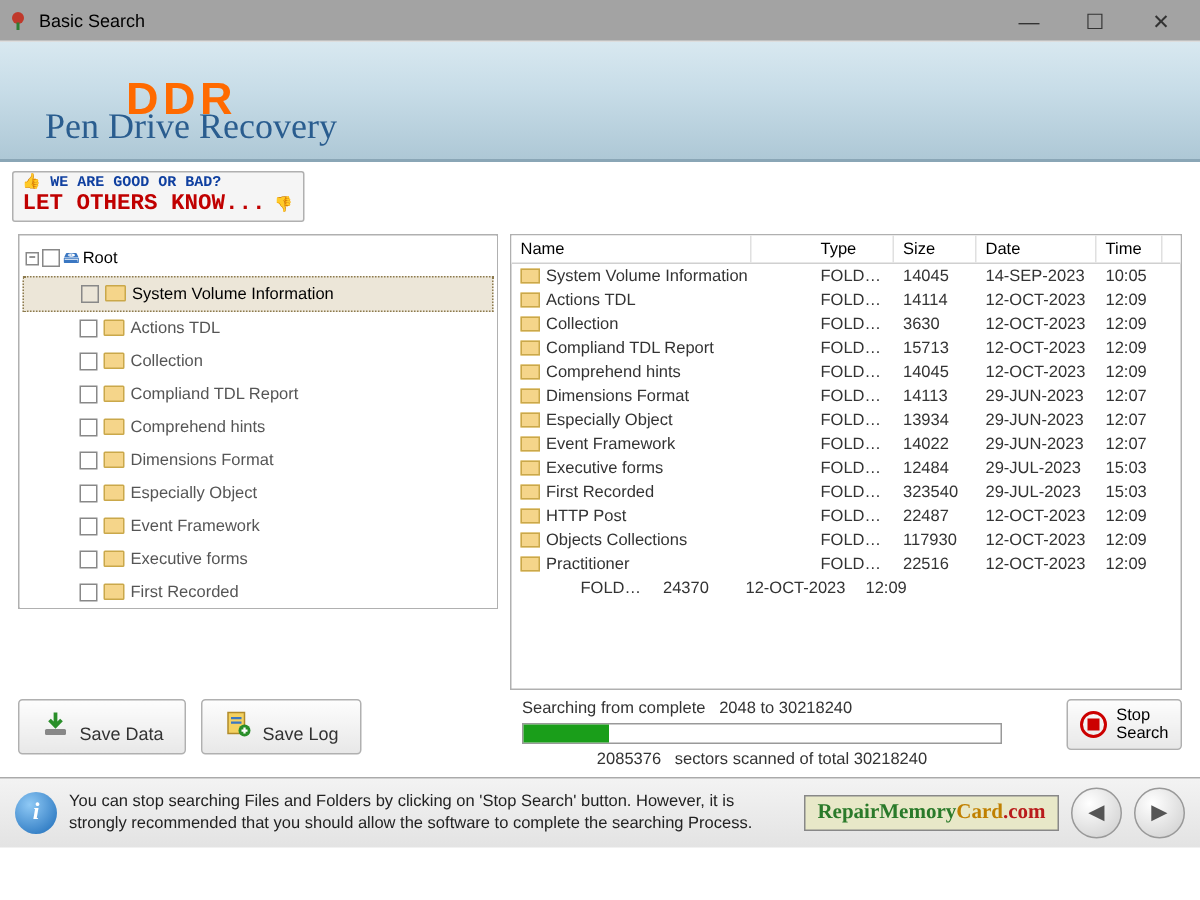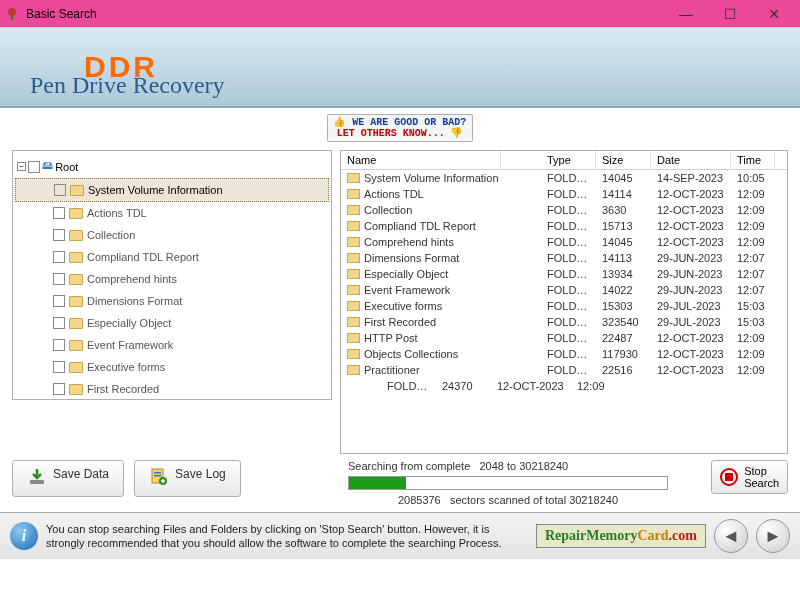--- a/index.html
+++ b/index.html
@@ -1,29 +1,29 @@
 <!DOCTYPE html>
 <html><head>
 <meta charset="utf-8">
 <style>
   * { box-sizing: border-box; margin: 0; padding: 0; }
   body { font-family: "Segoe UI", Tahoma, sans-serif; font-size: 11px; background: #fff; width: 800px; height: 600px; overflow: hidden; }
   
-  .titlebar { height: 28px; background: #ec4899; display: flex; align-items: center; padding: 0 4px; border-bottom: 1px solid #ddd; }
+  .titlebar { height: 28px; background: #a3a3a3; display: flex; align-items: center; padding: 0 4px; border-bottom: 1px solid #ddd; }
   .titlebar .app-icon { width: 16px; height: 16px; margin-right: 6px; display:flex; align-items:center; justify-content:center;}
   .titlebar .title { flex: 1; font-size: 12px; color: #000; }
   .titlebar .winbtn { width: 44px; height: 28px; display: flex; align-items: center; justify-content: center; color: #333; font-size: 14px; }
   
   .header { height: 80px; background: linear-gradient(180deg, #d8e8f0 0%, #c8dde8 40%, #aec8d6 100%); border-bottom: 2px solid #8aa6b6; position: relative; overflow: hidden; }
   .header .ddr { position: absolute; left: 60px; top: 22px; font-family: Impact, "Arial Black", sans-serif; font-size: 30px; letter-spacing: 3px; color: #ff6a00; font-weight: bold; margin-left: 24px; }
   .header .sub { position: absolute; left: 30px; top: 44px; font-family: "Comic Sans MS", cursive; font-size: 24px; color: #2a5d8f; font-weight: normal; }
   
-  .feedback-strip { padding: 6px 8px 0 8px; text-align: center; }
+  .feedback-strip { padding: 6px 8px 0 8px; }
   .feedback-btn { display: inline-block; border: 1px solid #b0b0b0; background: #f5f5f5; padding: 2px 6px; font-family: "Courier New", monospace; font-weight: bold; font-size: 10px; line-height: 1.1; color: #1040a0; border-radius: 2px; }
-  .feedback-btn .line2 { color: #c00000; font-size: 10px; }
+  .feedback-btn .line2 { color: #c00000; font-size: 15px; }
   .feedback-btn .thumb { color:#1a5fb4; }
   
   .main { display: flex; gap: 8px; padding: 8px 12px 2px 12px; }
   .panel { border: 1px solid #b0b0b0; background: #fff; }
   .tree-panel { width: 320px; height: 250px; overflow-y: scroll; padding: 4px 2px; }
   .tree-root { display: flex; align-items: center; gap: 2px; padding: 2px; }
   .tree-root .box { width: 9px; height: 9px; border: 1px solid #888; display: inline-flex; align-items: center; justify-content: center; font-size: 8px; line-height: 1; }
   .tree-root .cb { width: 12px; height: 12px; border: 1px solid #888; display:inline-block; }
   .tree-root .drv { color:#3a77c2; }
   .tree-item { display: flex; align-items: center; gap: 4px; padding: 5px 2px 5px 38px; color: #555; }
@@ -35,21 +35,21 @@
   .list-head { display: flex; background: #fff; border-bottom: 1px solid #d0d0d0; }
   .list-head .col { padding: 3px 6px; font-size: 11px; color: #000; border-right: 1px solid #e0e0e0; }
   .c-name { width: 160px; } .c-type { width: 55px; margin-left: 40px; } .c-size { width: 55px; } .c-date { width: 80px; } .c-time { width: 44px; }
   .list-body { flex: 1; overflow-y: scroll; overflow-x: scroll; }
   .row { display: flex; padding: 1px 0; font-size: 11px; color: #333; }
   .row .c-name { display: flex; align-items: center; gap: 4px; padding-left: 4px; }
   .row .fld { width: 13px; height: 10px; background: #f5d58a; border:1px solid #caa84a; flex-shrink:0;}
   .row .col { padding: 1px 6px; white-space: nowrap; overflow: hidden; text-overflow: ellipsis; }
   
   .controls { display: flex; gap: 8px; padding: 4px 12px 6px 12px; align-items: flex-start; }
-  .btn { display: flex; align-items: flex-start; gap: 6px; border: 1px solid #b0b0b0; background: linear-gradient(#fdfdfd,#e8e8e8); padding: 6px 14px; border-radius: 3px; font-size: 12px; color: #333; }
+  .btn { display: flex; align-items: flex-end; gap: 6px; border: 1px solid #b0b0b0; background: linear-gradient(#fdfdfd,#e8e8e8); padding: 6px 14px; border-radius: 3px; font-size: 12px; color: #333; }
   .save-area { display: flex; gap: 10px; width: 320px; }
   .progress-area { flex: 1; padding-left: 8px; font-size: 11px; color: #333; }
   .progbar { width: 320px; height: 14px; border: 1px solid #999; background: #fff; margin: 4px 0; position: relative; }
   .progbar .fill { height: 100%; background: #1a9e1a; }
   .stop-btn { border: 1px solid #b0b0b0; background: linear-gradient(#fdfdfd,#e8e8e8); padding: 4px 8px; display: flex; align-items: center; gap: 6px; border-radius: 3px; font-size: 11px; }
   .stop-btn .icon { width:18px; height:18px; border:2px solid #c00; border-radius:50%; display:flex; align-items:center; justify-content:center;}
   .stop-btn .icon::after{content:""; width:8px; height:8px; background:#c00;}
   
   .footer { border-top: 1px solid #aaa; background: linear-gradient(#f3f3f3,#e3e3e3); display: flex; align-items: center; padding: 6px 10px; gap: 8px; }
   .footer .info-icon { width: 28px; height: 28px; border-radius: 50%; background: radial-gradient(circle at 35% 30%, #8fc9f5, #1a6ab8); display:flex; align-items:center; justify-content:center; color:#fff; font-weight:bold; font-style:italic; font-size:16px; font-family:Georgia,serif; flex-shrink:0;}
@@ -239,21 +239,21 @@
           <div class="col c-size">14022</div>
           <div class="col c-date">29-JUN-2023</div>
           <div class="col c-time">12:07</div>
         </div>
         <div class="row">
           <div class="col c-name">
             <span class="fld"></span>
             <span>Executive forms</span>
           </div>
           <div class="col c-type">FOLDER</div>
-          <div class="col c-size">15303</div>
+          <div class="col c-size">12484</div>
           <div class="col c-date">29-JUL-2023</div>
           <div class="col c-time">15:03</div>
         </div>
         <div class="row">
           <div class="col c-name">
             <span class="fld"></span>
             <span>First Recorded</span>
           </div>
           <div class="col c-type">FOLDER</div>
           <div class="col c-size">323540</div>

